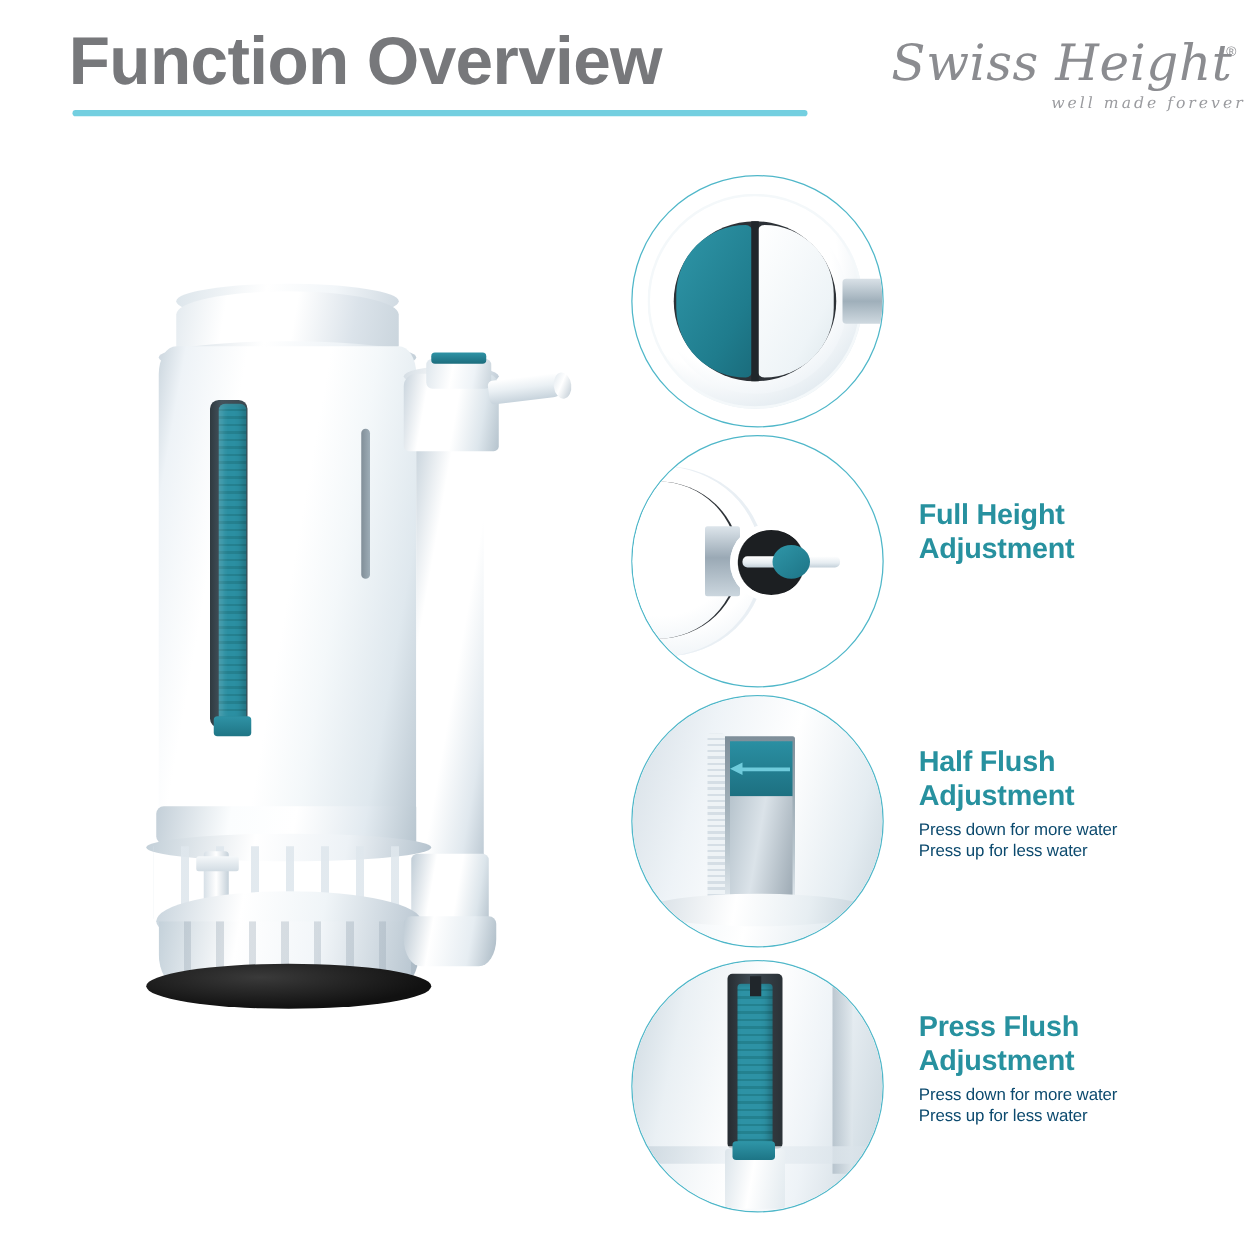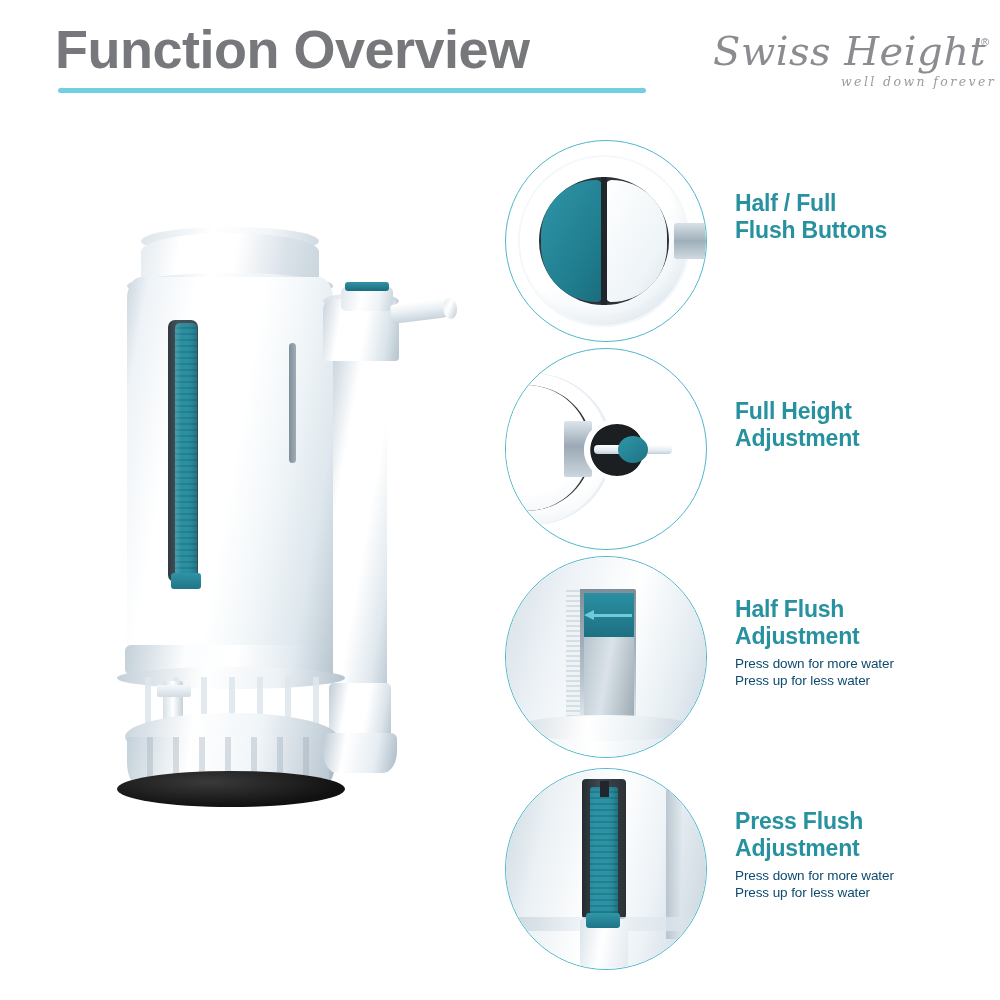--- a/index.html
+++ b/index.html
@@ -558,21 +558,21 @@
 </head>
 <body>
 
 <div id="header">
   <div id="page-title">Function Overview</div>
   <div id="title-rule"></div>
 
   <div id="logo">
     <div id="logo-wordmark">Swiss Height</div>
     <div id="logo-reg">®</div>
-    <div id="logo-tagline">well down forever</div>
+    <div id="logo-tagline">well made forever</div>
   </div>
 </div>
 
 <div id="product">
   <div class="tower-cap-top"></div>
   <div class="tower-cap"></div>
   <div class="tower-shoulder"></div>
   <div class="tower-body"></div>
   <div class="tower-vent"></div>
   <div class="slider-slot"></div>
@@ -602,26 +602,20 @@
 <div class="callout" style="top:140px">
   <div class="bubble">
     <div class="bubble-inner">
       <div class="b1-outerrim"></div>
       <div class="b1-rim2"></div>
       <div class="b1-plate"></div>
       <div class="b1-half-left"></div>
       <div class="b1-half-right"></div>
       <div class="b1-gap"></div>
       <div class="b1-stem"></div>
-    </div>
-  </div>
-  <div class="callout-text">
-    <div class="callout-title">
-      <span>Half / Full</span><br>
-      <span>Flush Buttons</span>
     </div>
   </div>
 </div>
 
 <div class="callout" style="top:348px">
   <div class="bubble">
     <div class="bubble-inner">
       <div class="b2-disc"></div>
       <div class="b2-disc-inner"></div>
       <div class="b2-stem"></div>

